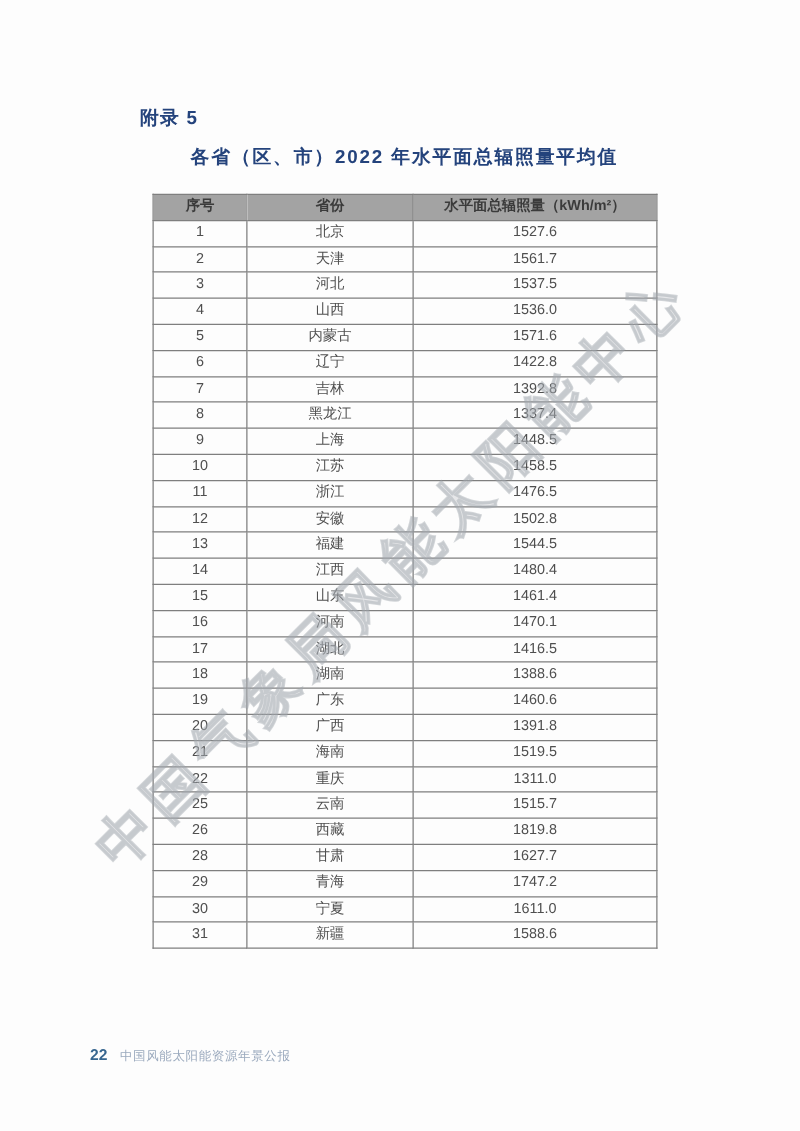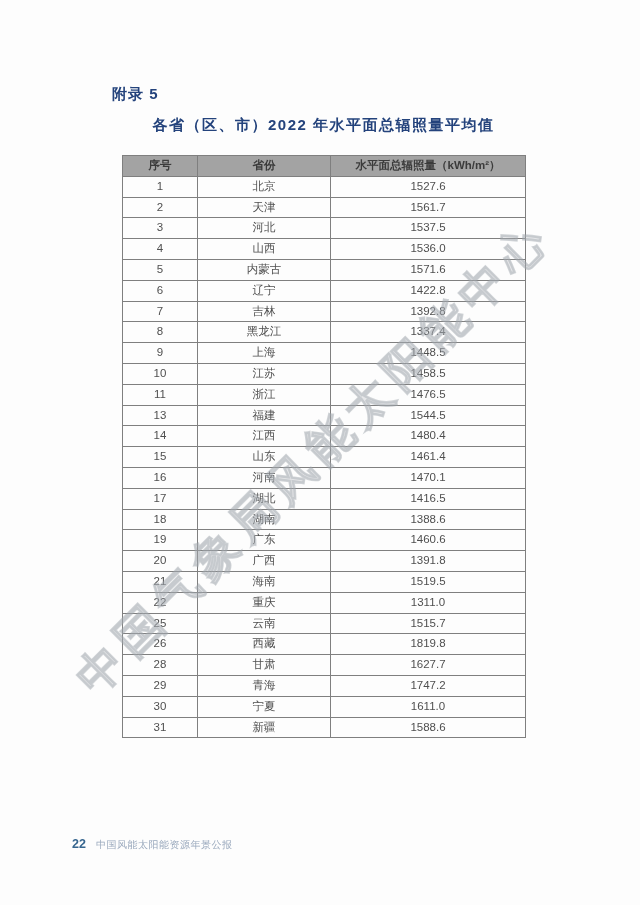--- a/index.html
+++ b/index.html
@@ -181,20 +181,25 @@
           <td>10</td>
           <td>江苏</td>
           <td>1458.5</td>
         </tr>
         <tr>
           <td>11</td>
           <td>浙江</td>
           <td>1476.5</td>
         </tr>
         <tr>
+          <td>12</td>
+          <td>安徽</td>
+          <td>1502.8</td>
+        </tr>
+        <tr>
           <td>13</td>
           <td>福建</td>
           <td>1544.5</td>
         </tr>
         <tr>
           <td>14</td>
           <td>江西</td>
           <td>1480.4</td>
         </tr>
         <tr>

